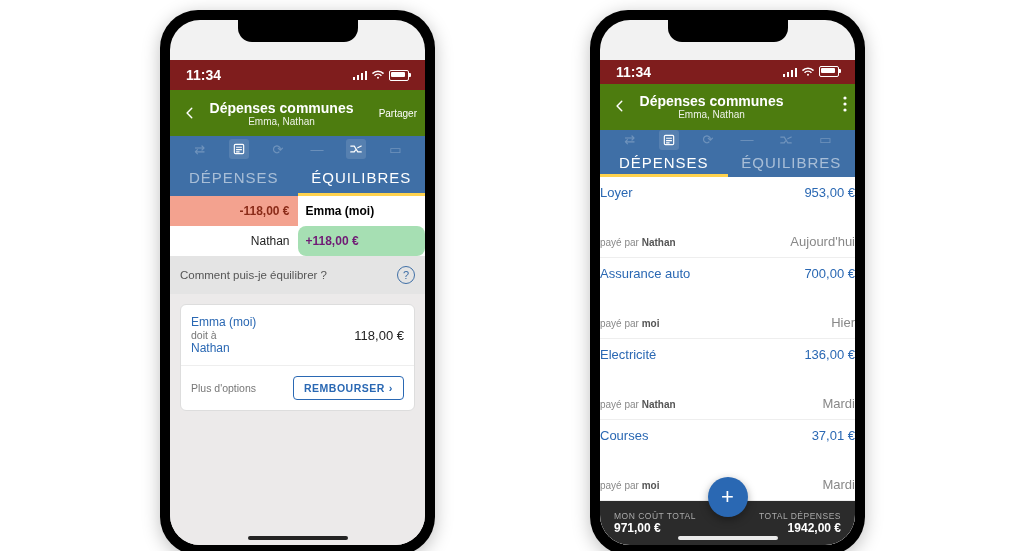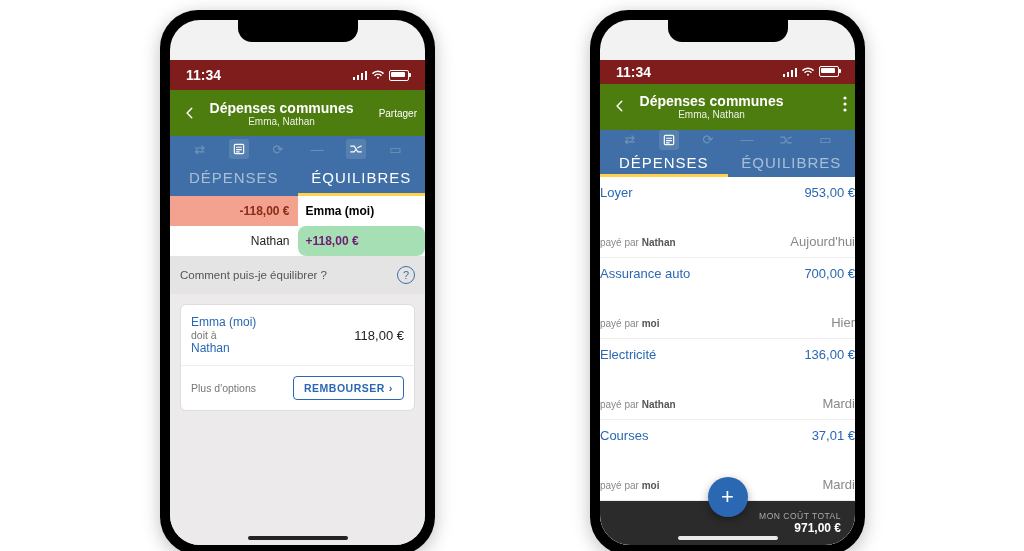--- a/index.html
+++ b/index.html
@@ -542,20 +542,24 @@
 
           <div class="fab">
             <span>+</span>
           </div>
 
           <div class="footer">
             <div class="fcol">
               <span class="flabel">MON COÛT TOTAL</span>
               <span class="fval">971,00 €</span>
             </div>
+            <div class="fcol">
+              <span class="flabel">TOTAL DÉPENSES</span>
+              <span class="fval">1942,00 €</span>
+            </div>
           </div>
         </div>
 
       </div>
       <div class="home-indicator light"></div>
     </div>
   </div>
 
 </div>
 

